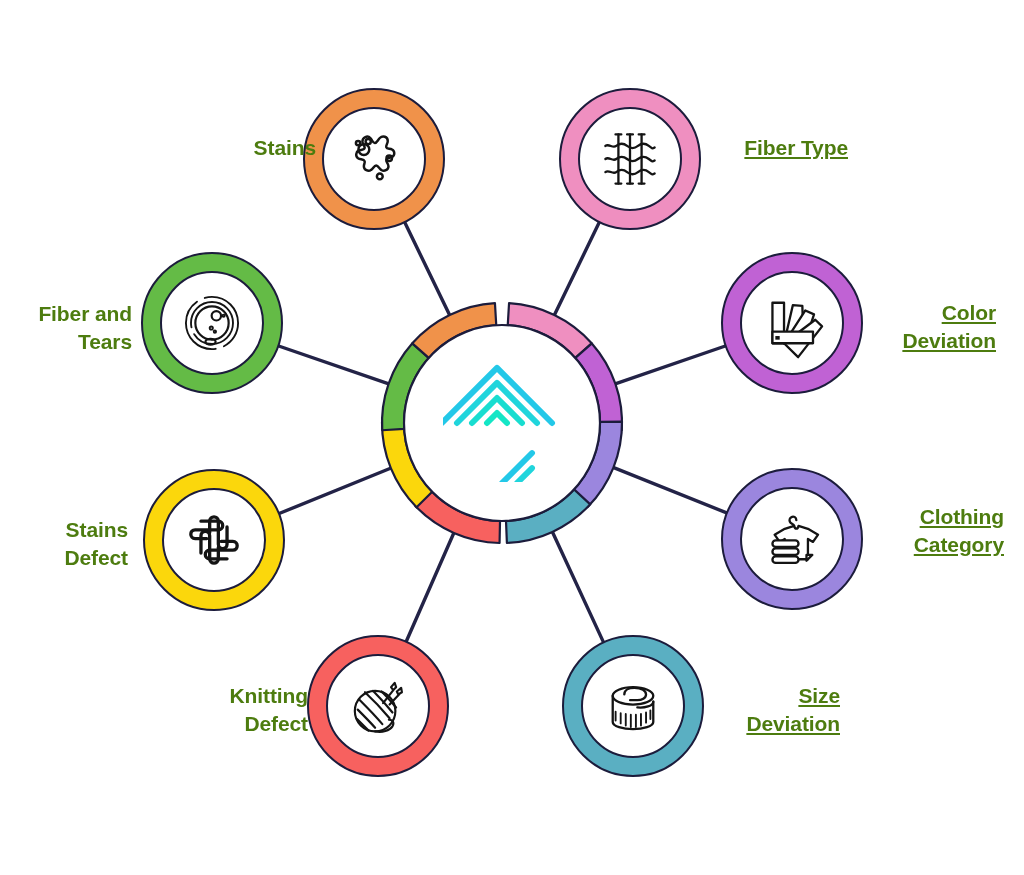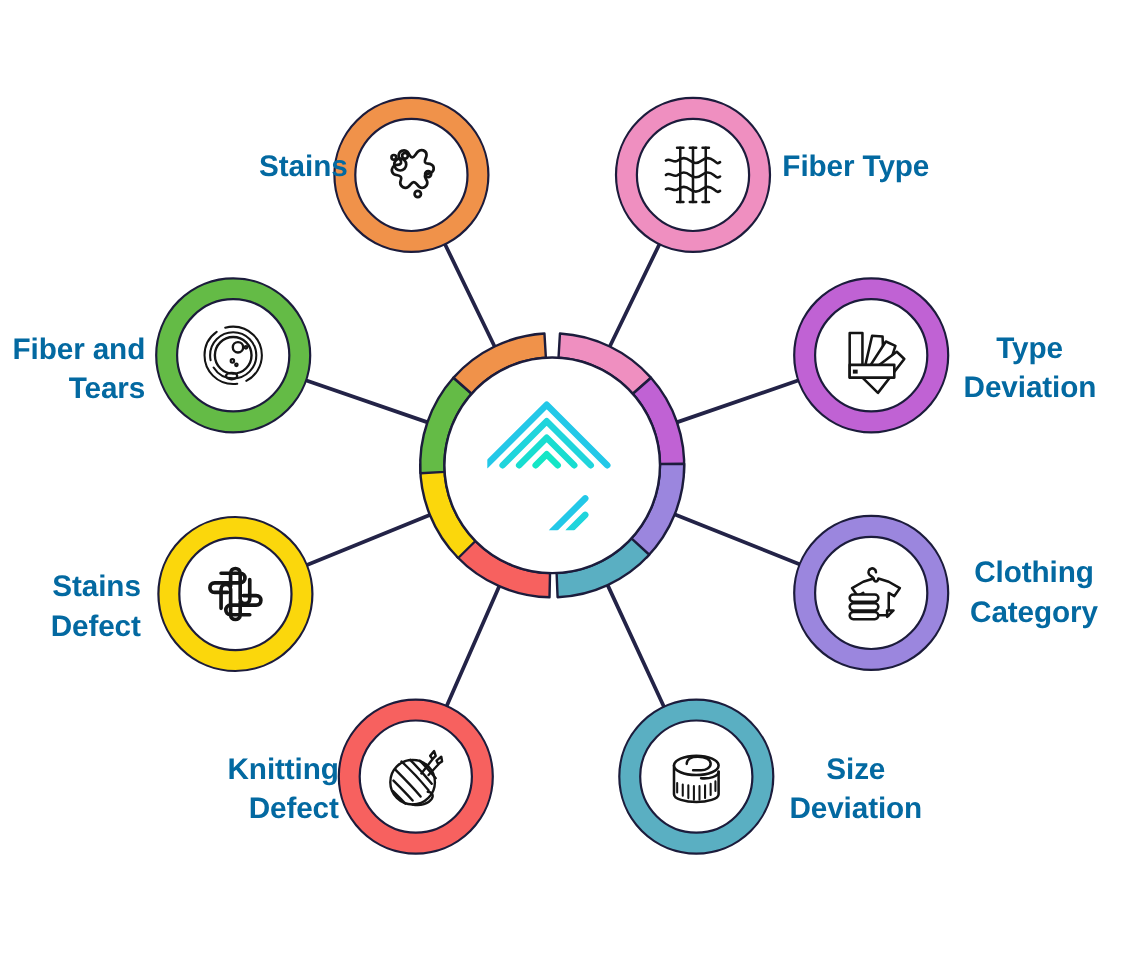--- a/index.html
+++ b/index.html
@@ -19,27 +19,27 @@
     position: absolute;
     left: 0;
     top: 0;
     width: 1024px;
     height: 875px;
   }
   .node-label {
     position: absolute;
     font-family: "Liberation Sans", sans-serif;
     font-weight: bold;
-    font-size: 27px;
+    font-size: 21px;
     line-height: 1.32;
-    color: #0369a1;
+    color: #4d7c0f;
     white-space: pre-line;
     letter-spacing: -0.1px;
   }
-  .label-right { text-align: center; }
+  .label-right { text-align: right; text-decoration: underline; }
   .label-left  { text-align: right; }
 </style>
 </head>
 <body>
 
 <div id="canvas">
   <svg id="wheel-svg" viewBox="0 0 1024 875">
     <defs>
 
       <symbol id="ico-stain" viewBox="0 0 100 100">
@@ -222,21 +222,21 @@
           <circle cx="212" cy="323" r="70" fill="none" stroke="#1c1c3c" stroke-width="2"></circle>
           <circle cx="212" cy="323" r="51" fill="#ffffff" stroke="#1c1c3c" stroke-width="2"></circle>
           <use href="#ico-hole" x="175.79" y="286.79" width="72.42" height="72.42"></use>
         </g>
       </g>
   </svg>
 
   <div id="labels-layer">
       <div class="node-label label-left" style="left: 228px; top: 134px; width: 88px;">Stains</div>
       <div class="node-label label-right" style="left: 708px; top: 134px; width: 140px;">Fiber Type</div>
-      <div class="node-label label-right" style="left: 876px; top: 299px; width: 120px;">Type
+      <div class="node-label label-right" style="left: 876px; top: 299px; width: 120px;">Color
 Deviation</div>
       <div class="node-label label-right" style="left: 876px; top: 503px; width: 128px;">Clothing
 Category</div>
       <div class="node-label label-right" style="left: 716px; top: 682px; width: 124px;">Size
 Deviation</div>
       <div class="node-label label-left" style="left: 184px; top: 682px; width: 124px;">Knitting
 Defect</div>
       <div class="node-label label-left" style="left: 8px; top: 516px; width: 120px;">Stains
 Defect</div>
       <div class="node-label label-left" style="left: 10px; top: 300px; width: 122px;">Fiber and

